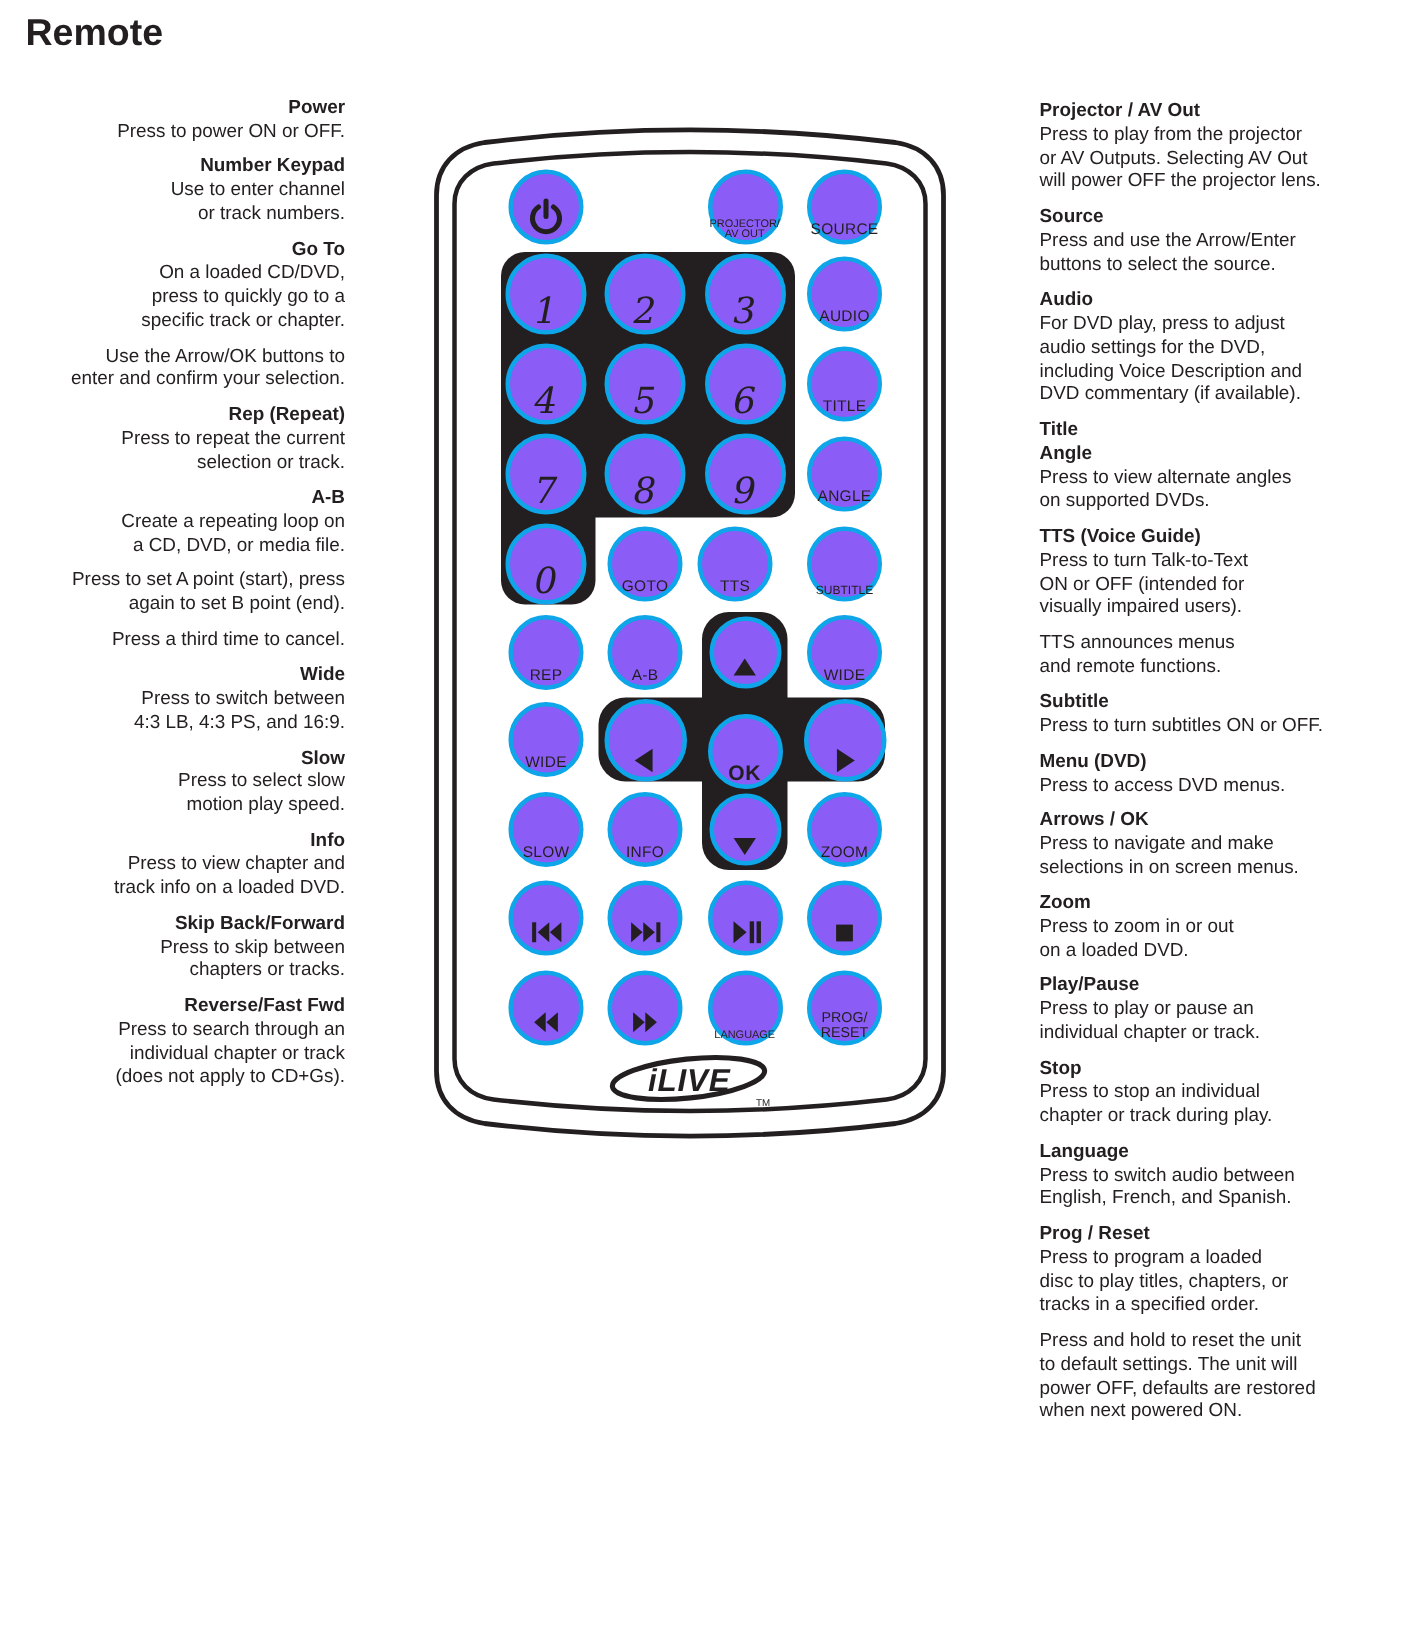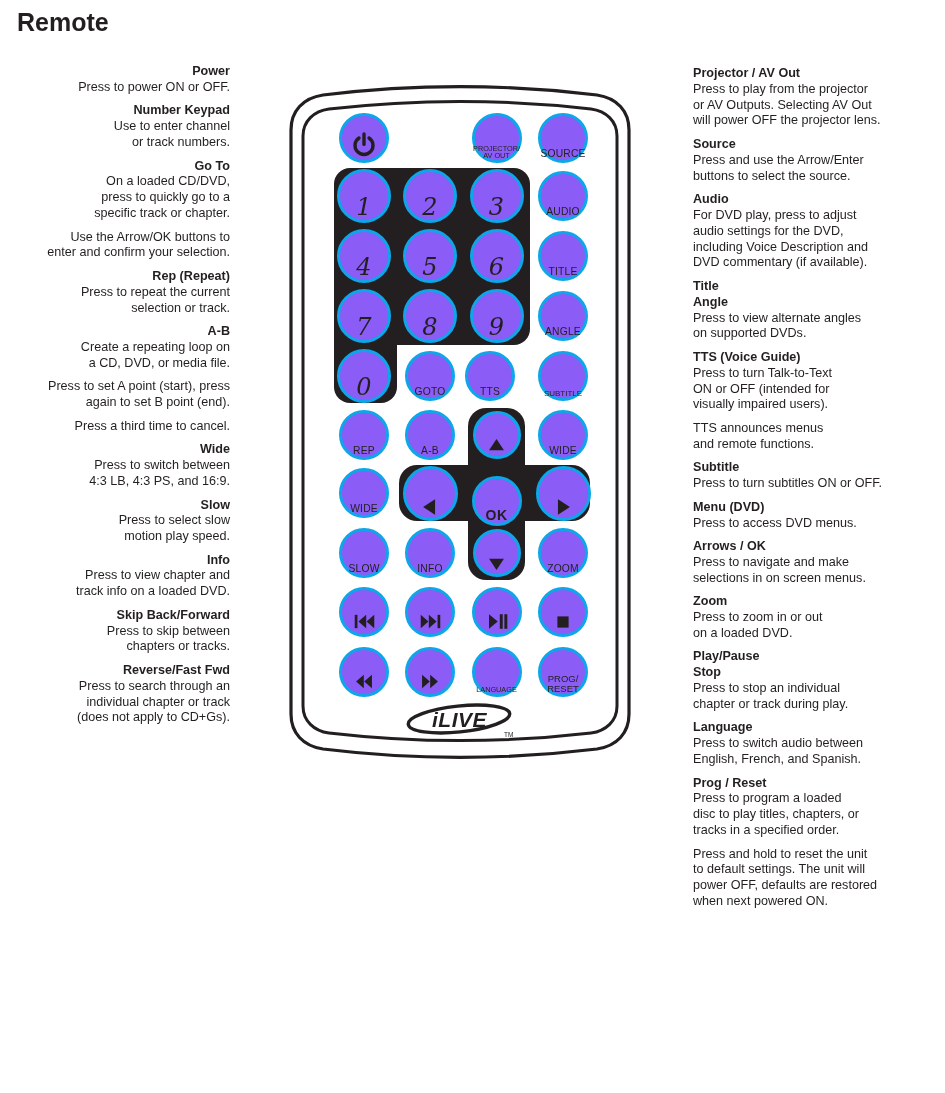--- a/index.html
+++ b/index.html
@@ -307,20 +307,21 @@
       <section class="entry">
         <div class="entry-heading">Arrows / OK</div>
         <p class="entry-para">Press to navigate and make<br>selections in on screen menus.</p>
       </section>
       <section class="entry">
         <div class="entry-heading">Zoom</div>
         <p class="entry-para">Press to zoom in or out<br>on a loaded DVD.</p>
       </section>
       <section class="entry">
         <div class="entry-heading">Play/Pause</div>
+        <p class="entry-para">Press to play or pause an<br>individual chapter or track.</p>
       </section>
       <section class="entry">
         <div class="entry-heading">Stop</div>
         <p class="entry-para">Press to stop an individual<br>chapter or track during play.</p>
       </section>
       <section class="entry">
         <div class="entry-heading">Language</div>
         <p class="entry-para">Press to switch audio between<br>English, French, and Spanish.</p>
       </section>
       <section class="entry">

